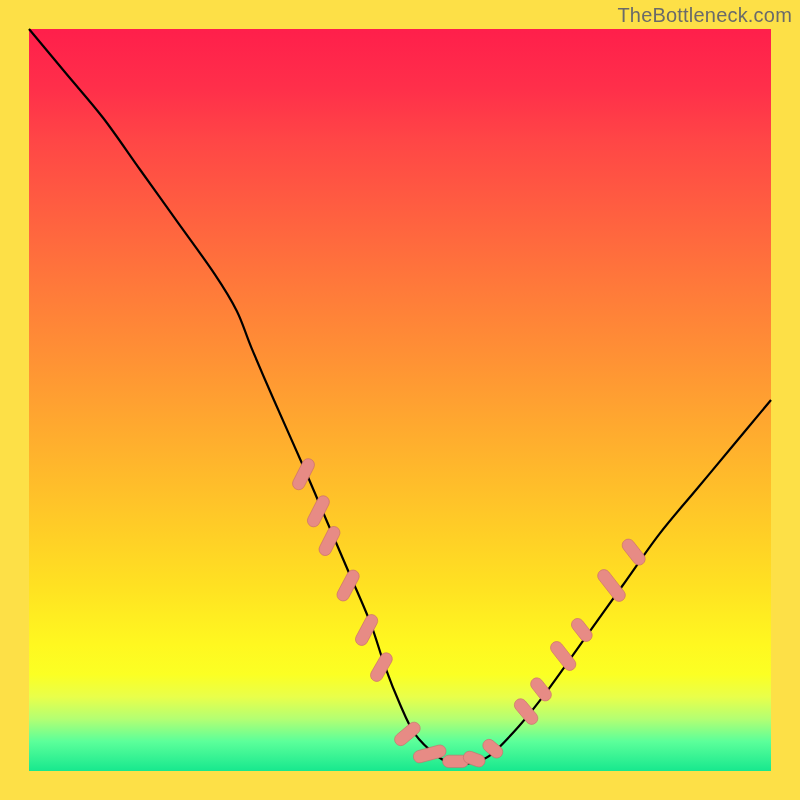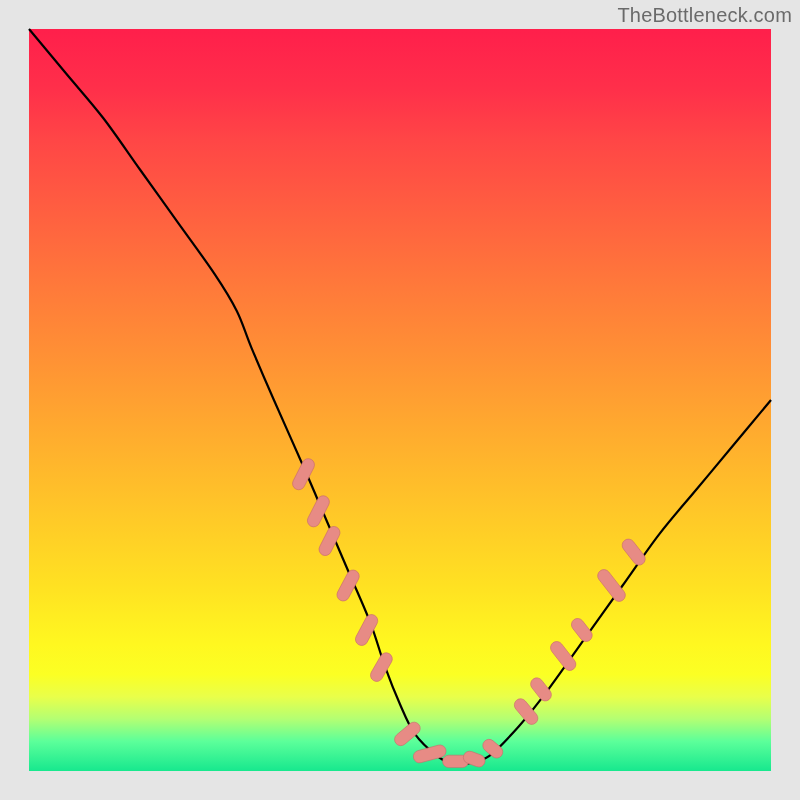--- a/index.html
+++ b/index.html
@@ -8,21 +8,21 @@
     width: 800px;
     height: 800px;
     overflow: hidden;
     background: #000;
     font-family: Arial, Helvetica, sans-serif;
   }
   .frame {
     position: relative;
     width: 800px;
     height: 800px;
-    background: #e5e5e5;
+    background: #fde047;
   }
   .plot {
     position: absolute;
     left: 29px;
     top: 29px;
     width: 742px;
     height: 742px;
     background: linear-gradient(to bottom,
       #ff1f4b 0%,
       #ff2f4a 8%,

